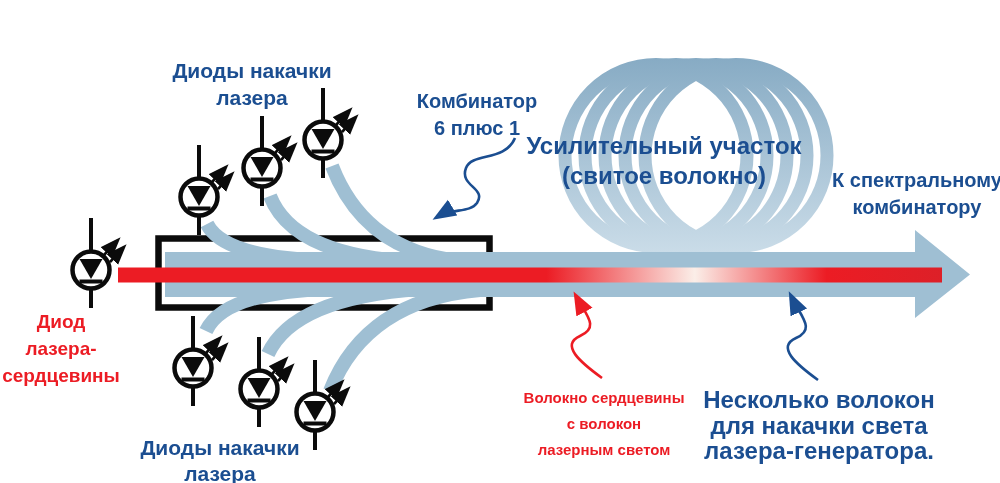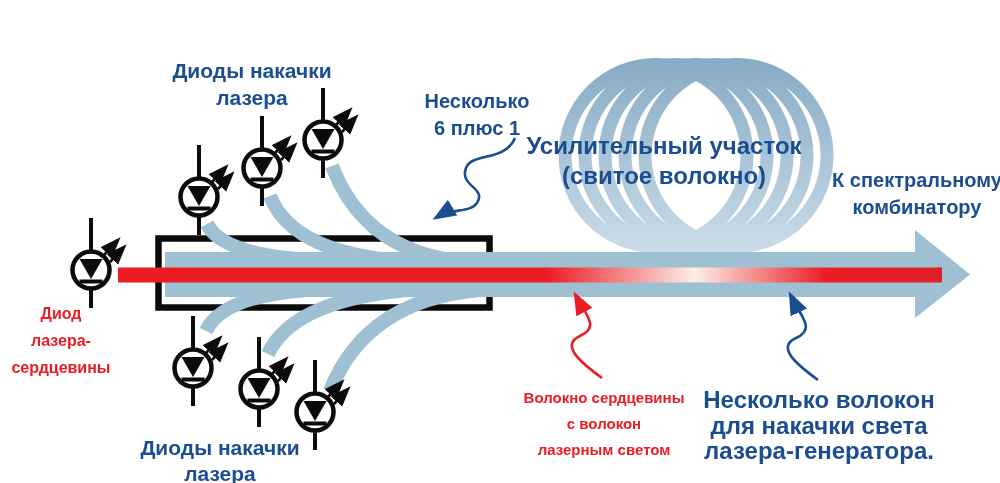--- a/index.html
+++ b/index.html
@@ -85,35 +85,35 @@
     <path d="M 602,378 C 580,362 560,345 580,336 C 600,327 586,315 576,296" fill="none" style="stroke:var(--c-laser-red)" stroke-width="2.6" marker-end="url(#arrRed)"></path>
     <path d="M 818,380 C 796,364 776,347 796,338 C 816,329 801,317 791,296" fill="none" style="stroke:var(--c-text-blue)" stroke-width="2.6" marker-end="url(#arrBlue)"></path>
   </svg>
 
   <div class="label blue" style="left:252px;top:57px;font-size:21px;line-height:27px">
     <span>Диоды накачки</span>
     <span>лазера</span>
   </div>
 
   <div class="label blue" style="left:477px;top:88px;font-size:20px;line-height:27px">
-    <span>Несколько</span>
+    <span>Комбинатор</span>
     <span>6 плюс 1</span>
   </div>
 
   <div class="label blue" style="left:664px;top:131px;font-size:24px;line-height:30px">
     <span>Усилительный участок</span>
     <span>(свитое волокно)</span>
   </div>
 
   <div class="label blue" style="left:917px;top:167px;font-size:20px;line-height:27px">
     <span>К спектральному</span>
     <span>комбинатору</span>
   </div>
 
-  <div class="label red" style="left:61px;top:300px;font-size:16px;line-height:27px">
+  <div class="label red" style="left:61px;top:308px;font-size:19px;line-height:27px">
     <span>Диод</span>
     <span>лазера-</span>
     <span>сердцевины</span>
   </div>
 
   <div class="label blue" style="left:220px;top:435px;font-size:21px;line-height:26px">
     <span>Диоды накачки</span>
     <span>лазера</span>
   </div>
 

